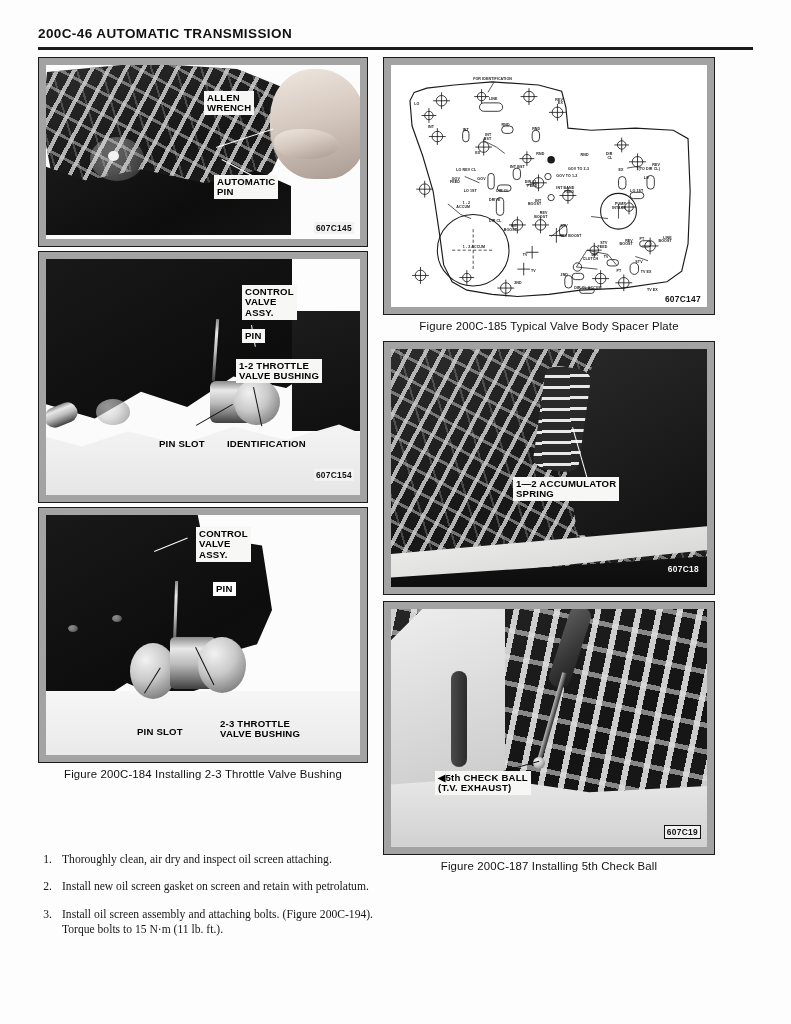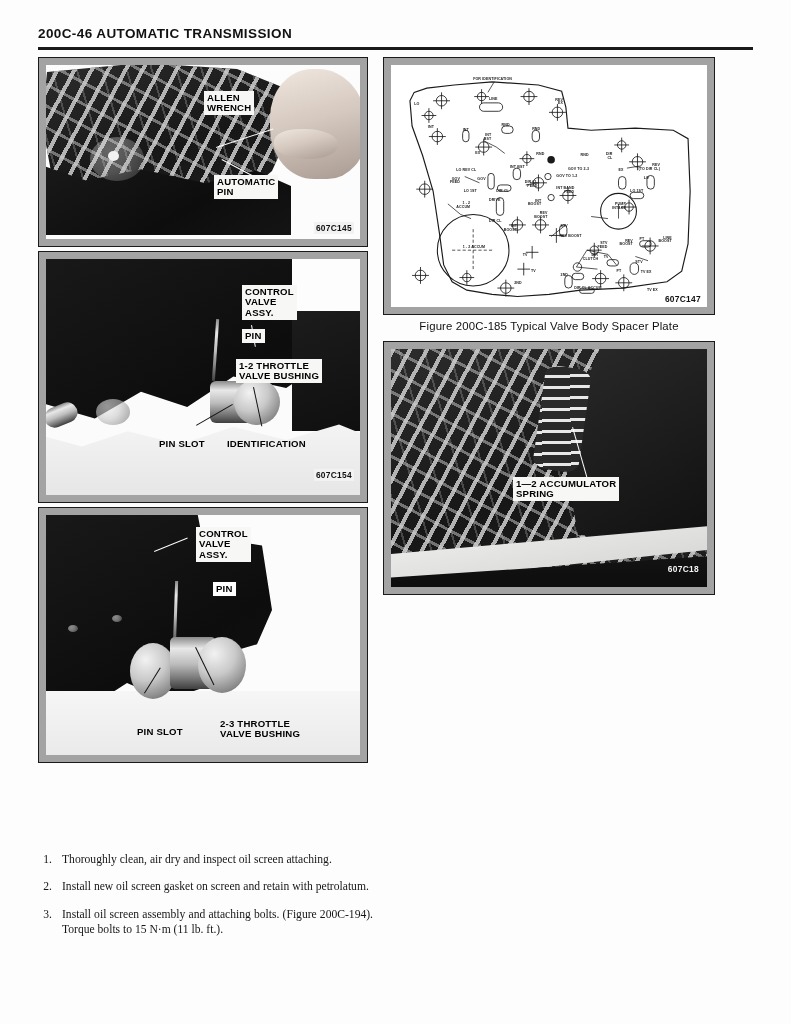--- a/index.html
+++ b/index.html
@@ -324,20 +324,21 @@
 
           <div class="callout" style="left:150px;top:12px;">CONTROL
 VALVE
 ASSY.</div>
           <div class="callout boxed" style="left:166px;top:66px;">PIN</div>
           <div class="callout plain" style="left:88px;top:210px;">PIN SLOT</div>
           <div class="callout plain" style="left:152px;top:202px;margin-left:19px;">2-3 THROTTLE
 VALVE BUSHING</div>
         </div>
       </div>
+      <div class="fig-caption">Figure 200C-184 Installing 2-3 Throttle Valve Bushing</div>
     </div>
   </div>
 
   <div class="col-right">
 
     <div class="figure">
       <div class="fig-box" style="height:258px;">
         <div class="plate-wrap">
           <svg viewBox="0 0 300 230" preserveAspectRatio="none" style="position:absolute;inset:0;width:100%;height:100%;">
 
@@ -535,20 +536,46 @@
                background:linear-gradient(180deg,#151515,#0b0b0b);
                clip-path:polygon(0% 62%,100% 16%,100% 100%,0% 100%);"></div>
           <div class="leader" style="left:182px;top:78px;width:60px;transform:rotate(74deg);"></div>
           <div class="callout" style="left:122px;top:128px;">1—2 ACCUMULATOR
 SPRING</div>
           <div class="photo-code on-dark" style="right:6px;bottom:12px;">607C18</div>
         </div>
       </div>
     </div>
 
+    <div class="figure" style="margin-top:6px;">
+      <div class="fig-box" style="height:254px;">
+        <div class="photo">
+          <div class="casting soft" style="inset:0;"></div>
+          <div class="pale-sheet" style="left:-6px;top:-6px;width:120px;height:270px;
+               clip-path:polygon(36% 0%,100% 0%,100% 62%,70% 78%,40% 74%,20% 92%,0% 100%,0% 16%);
+               background:linear-gradient(160deg,#efefef,#bdbdbd);"></div>
+          <div class="dark-body" style="left:60px;top:62px;width:16px;height:96px;border-radius:8px;
+               background:linear-gradient(90deg,#4a4a4a,#2b2b2b);"></div>
+
+          <div class="dark-body" style="left:168px;top:-4px;width:22px;height:84px;border-radius:10px;
+               background:linear-gradient(120deg,#5d5d5d,#1d1d1d);transform:rotate(18deg);"></div>
+          <div class="dark-body" style="left:158px;top:62px;width:5px;height:96px;
+               background:linear-gradient(90deg,#bdbdbd,#2a2a2a);transform:rotate(16deg);"></div>
+          <div class="metal-round" style="left:142px;top:148px;width:12px;height:12px;"></div>
+          <div class="pale-sheet" style="left:-6px;bottom:-6px;width:340px;height:92px;
+               clip-path:polygon(0% 26%,30% 18%,60% 34%,100% 26%,100% 100%,0% 100%);
+               background:linear-gradient(180deg,#ededed,#cfcfcf);"></div>
+          <div class="leader dark" style="left:98px;top:166px;width:52px;transform:rotate(-16deg);"></div>
+          <div class="callout" style="left:44px;top:162px;">◀5th CHECK BALL
+(T.V. EXHAUST)</div>
+          <div class="photo-code" style="right:6px;bottom:8px;border:1px solid #111;">607C19</div>
+        </div>
+      </div>
+      <div class="fig-caption">Figure 200C-187 Installing 5th Check Ball</div>
+    </div>
   </div>
 
   <div class="section">
 
     <div class="proc-item">
       <div class="proc-num">1.</div>
       <div class="proc-text">Thoroughly clean, air dry and inspect oil screen attaching.</div>
     </div>
     <div class="proc-item">
       <div class="proc-num">2.</div>

